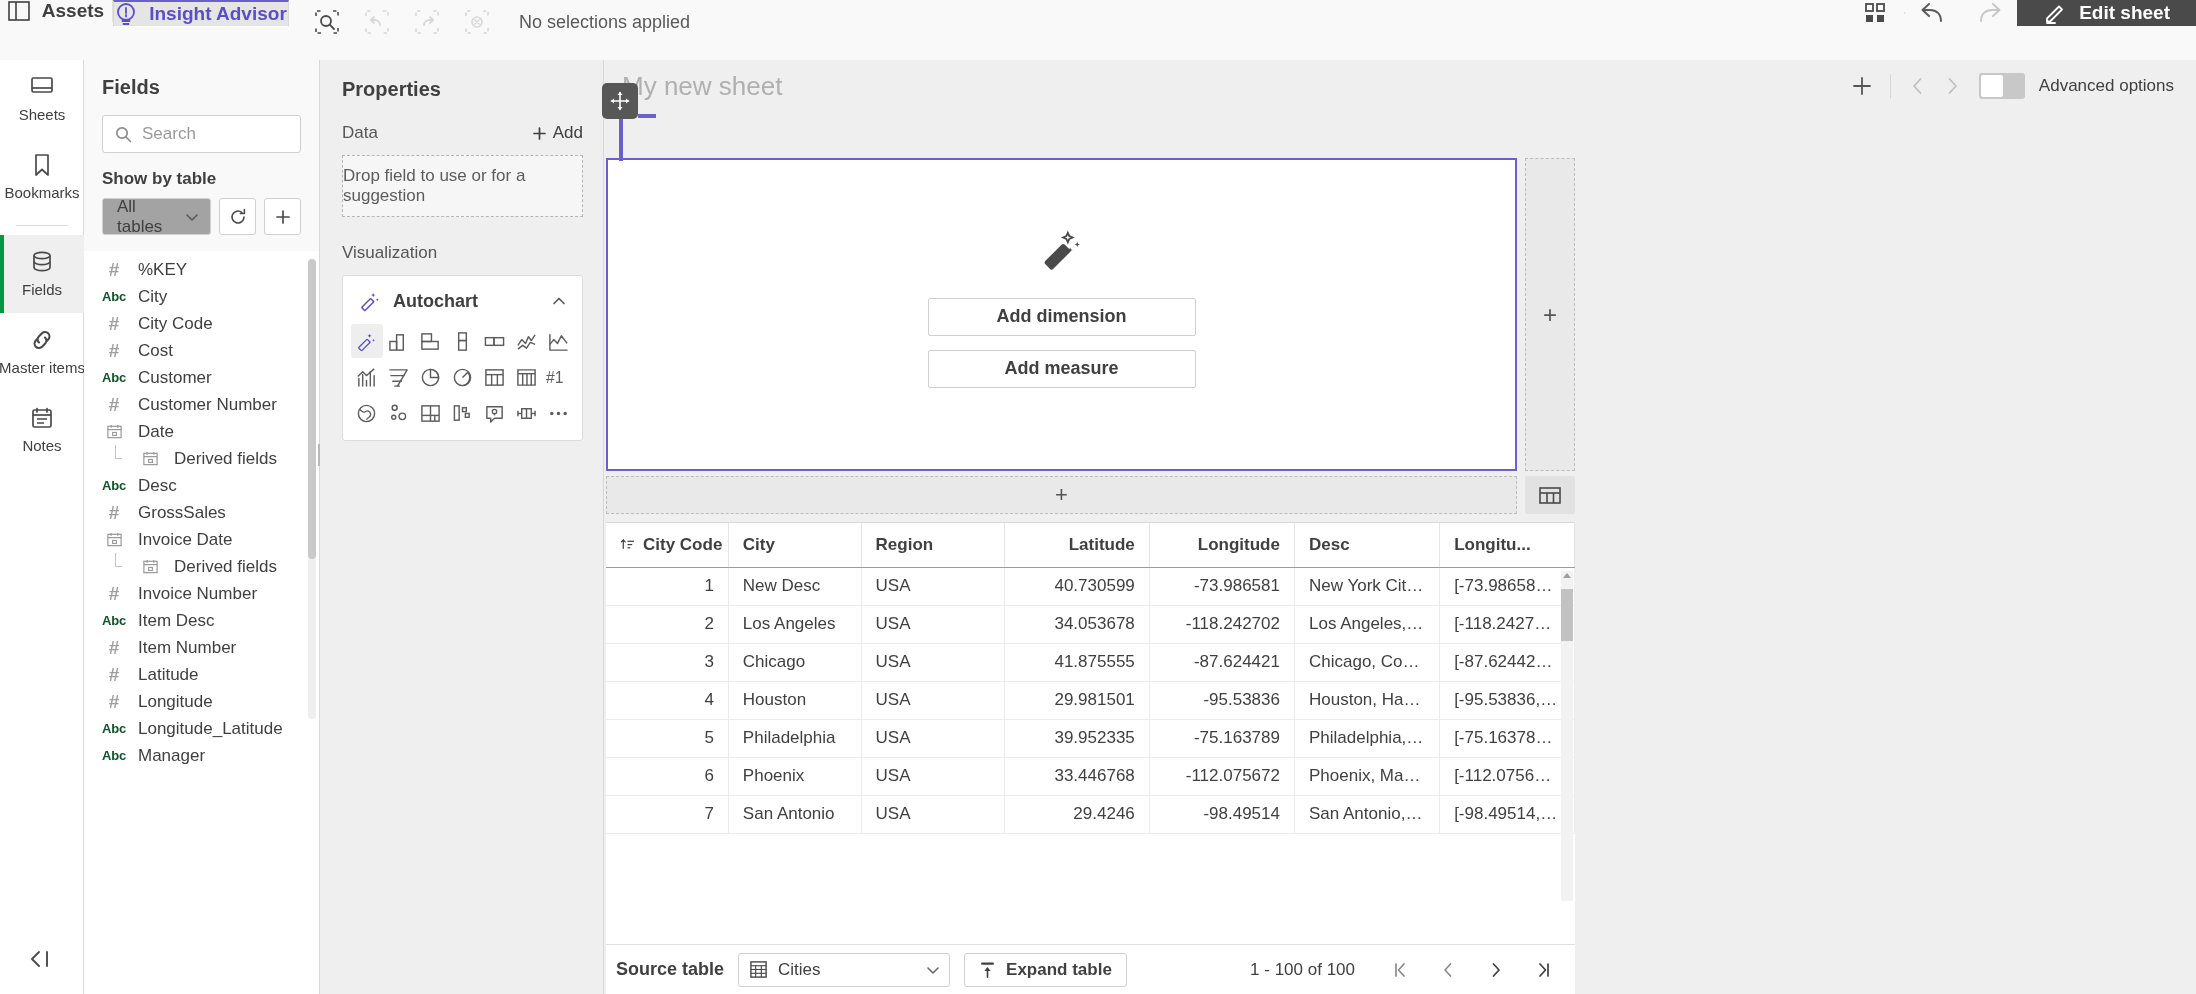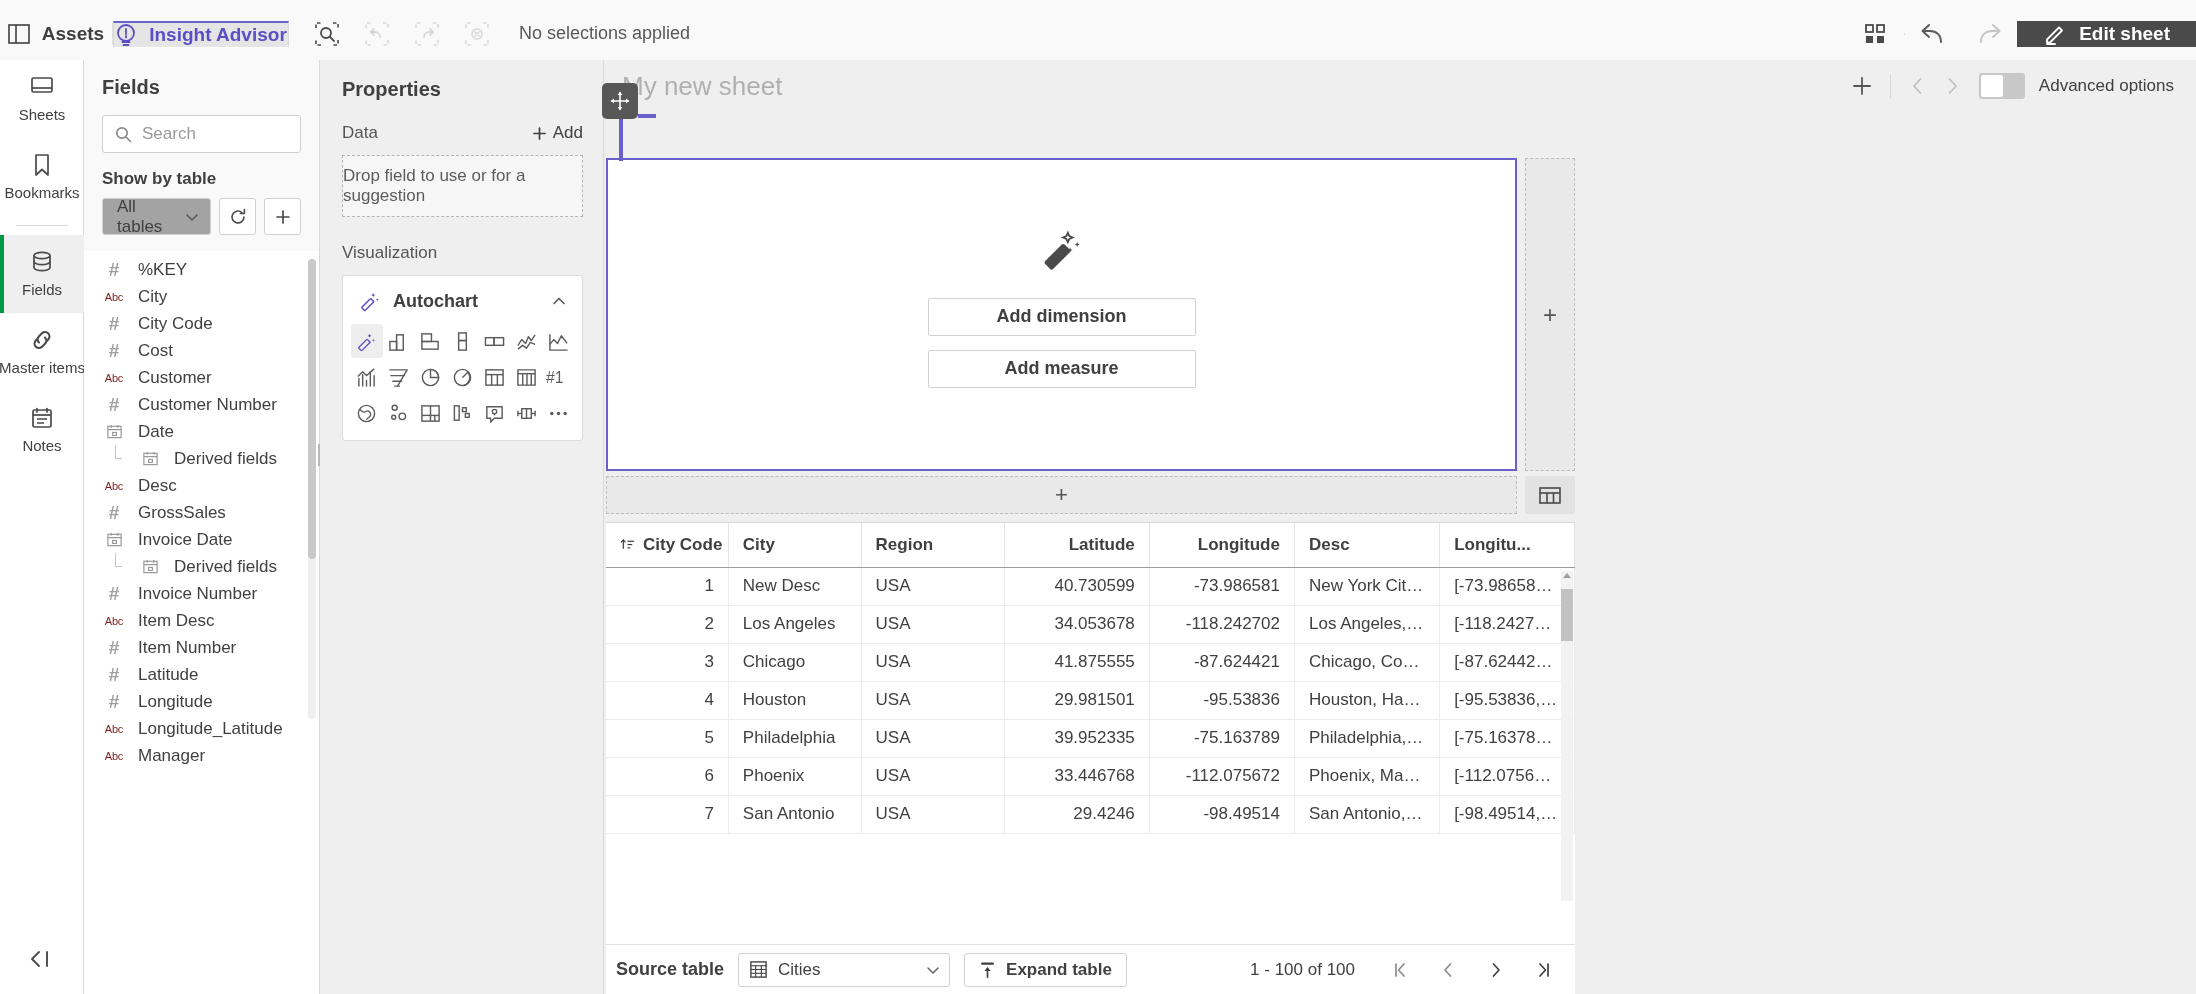--- a/index.html
+++ b/index.html
@@ -9,21 +9,21 @@
     background: #ffffff;
     overflow: hidden;
     color: #404040;
   }
   .app { position: relative; width: 2196px; height: 994px; }
 
   
   .topbar {
     position: absolute; left: 0; top: 0; width: 2196px; height: 68px;
     background: #f9f9f9; border-bottom: 1px solid #d9d9d9;
-    display: flex; align-items: center;
+    display: flex; align-items: flex-start;
   }
   .assets-btn {
     width: 113px; display: flex; align-items: center; justify-content: center;
     gap: 12px; background: #f9f9f9; border-right: 1px solid #e0e0e0;
     cursor: pointer;
   }
   .assets-btn .lbl { font-size: 19px; font-weight: bold; color: #404040; }
   .ia-tab {
     width: 176px; display: flex; align-items: center; justify-content: center;
     gap: 12px; background: #e5e5e5;
@@ -108,21 +108,21 @@
     flex: 1; overflow: hidden; position: relative; background: #fff;
     padding-top: 5px;
   }
   .field-row {
     display: flex; align-items: center; height: 27px; padding-left: 16px;
     gap: 10px; cursor: pointer; font-size: 17px; color: #404040;
   }
   .field-row.sub { padding-left: 26px; }
   .ficon { width: 28px; flex: 0 0 28px; display: flex; align-items: center; justify-content: center; color: #9a9a9a; }
   .ficon.hash { font-size: 19px; font-weight: bold; color: #a0a0a0; }
-  .ficon.abc { font-size: 11px; font-weight: normal; color: #7f1d1d; letter-spacing: -.2px; }
+  .ficon.abc { font-size: 13px; font-weight: bold; color: #14532d; letter-spacing: -.2px; }
   .tree-elbow { width: 16px; flex: 0 0 16px; height: 27px; position: relative; }
   .tree-elbow::before {
     content: ""; position: absolute; left: 5px; top: 0; width: 1px;
     height: 14px; background: #c4c4c4;
   }
   .tree-elbow::after {
     content: ""; position: absolute; left: 5px; top: 13px; width: 7px;
     height: 1px; background: #c4c4c4;
   }
   .fields-scrollbar {

